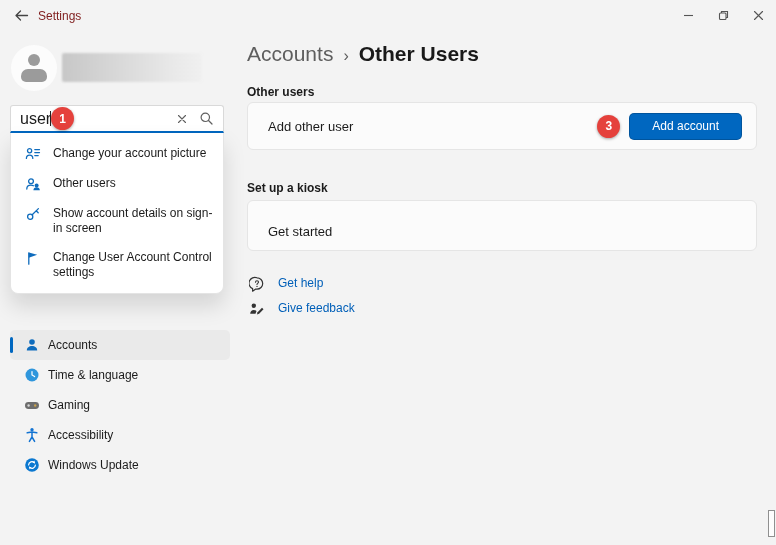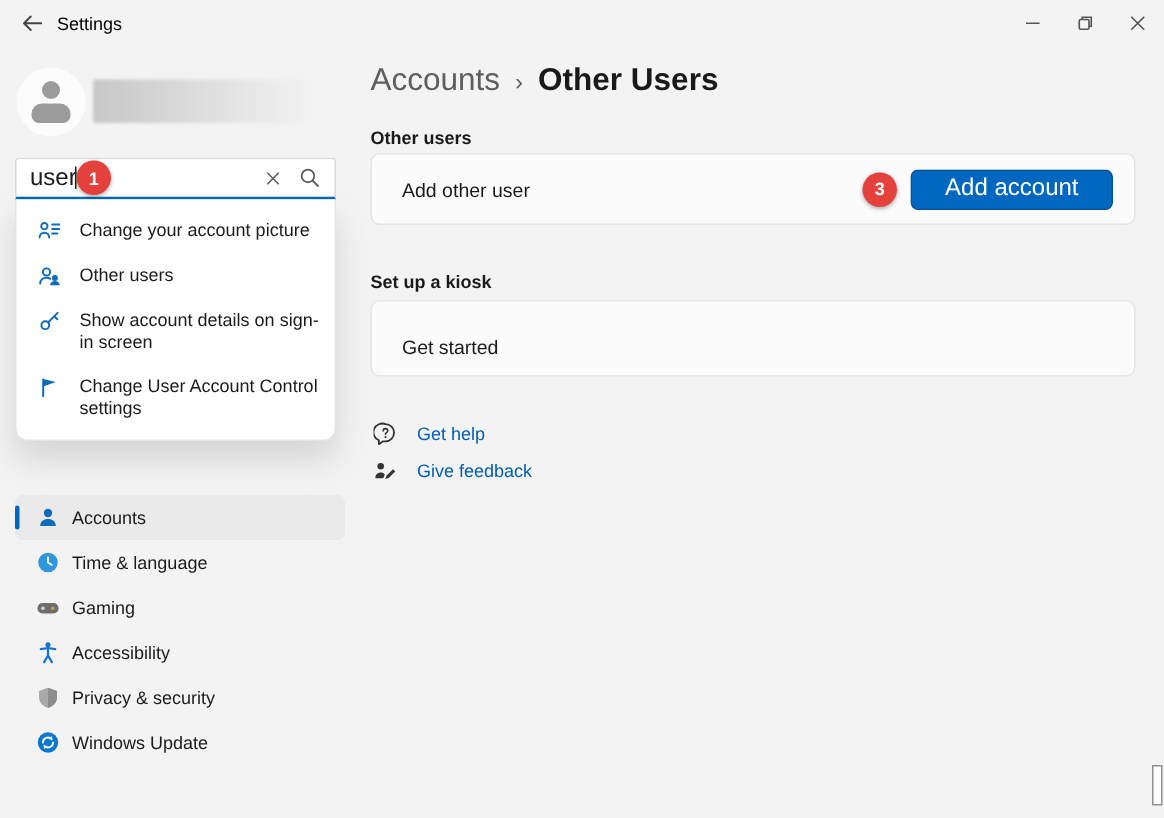--- a/index.html
+++ b/index.html
@@ -10,21 +10,21 @@
     font-family:"Liberation Sans","DejaVu Sans",sans-serif;
     color:#1b1b1b;
     overflow:hidden;
   }
   svg { display:block; }
 
   
   .titlebar { position:absolute; top:0; left:0; width:776px; height:30px; }
   .back-btn { position:absolute; left:10px; top:5px; width:22px; height:20px;
     display:flex; align-items:center; justify-content:center; color:#444; }
-  .app-title { position:absolute; left:38px; top:9px; font-size:12px; color:#000000; }
+  .app-title { position:absolute; left:38px; top:9px; font-size:12px; color:#7f1d1d; }
   .win-btn { position:absolute; top:3px; width:32px; height:24px;
     display:flex; align-items:center; justify-content:center; color:#555; }
   .win-min   { left:672px; }
   .win-rest  { left:707px; }
   .win-close { left:742px; }
 
   
   .sidebar { position:absolute; top:30px; left:0; width:240px; height:515px; }
 
   .profile { position:absolute; left:0; top:12px; width:230px; height:60px; }
@@ -92,25 +92,25 @@
 
   .card { position:absolute; left:0; width:510px; background:#fbfbfb;
     border:1px solid #e5e5e5; border-radius:6px;
     display:flex; align-items:center; }
   .card1 { top:72px; height:48px; padding:0 14px 0 20px;gap:18px; }
   .card2 { top:170px; height:51px; padding:11px 14px 0 20px; }
   .card-label { font-size:13px; color:#1b1b1b; flex:1; }
   .card-right { display:flex; align-items:center; gap:9px; }
 
   .btn-primary { height:27px; padding:0 22px; background:var(--accent,#0067c0);
-    color:#ffffff; font-family:inherit; font-size:16px; border:1px solid rgba(0,0,0,.18);
+    color:#ffffff; font-family:inherit; font-size:12px; border:1px solid rgba(0,0,0,.18);
     border-radius:5px; display:flex; align-items:center; }
 
   .links { position:absolute; left:2px; top:246px; }
-  .link-row { display:flex; align-items:center; gap:13px; height:25px; }
+  .link-row { display:flex; gap:13px; height:25px; }
   .link-icon { width:16px; height:16px; color:#333; }
   .link-text { font-size:12px; color:var(--link_blue,#005fb8); text-decoration:none; }
 
   
   .scroll-thumb { position:absolute; right:1px; bottom:8px; width:7px; height:27px;
     border:1px solid #8f8f8f; background:#fdfdfd; }
 </style>
 </head>
 <body>
 
@@ -260,29 +260,20 @@
     <div class="nav-item">
       <span class="nav-icon">
         <svg width="16" height="16" viewBox="0 0 16 16" stroke="#1273d2" fill="#1273d2">
           <circle cx="8" cy="2.8" r="1.7" stroke="none"></circle>
           <path d="M8 5v5M3.2 5.8 8 5l4.8.8M8 10l-2.6 4.4M8 10l2.6 4.4" fill="none" stroke-width="1.5" stroke-linecap="round" stroke-linejoin="round"></path>
         </svg>
       </span>
       <span class="nav-label">Accessibility</span>
     </div>
 
-    <div class="nav-item">
-      <span class="nav-icon">
-        <svg width="16" height="16" viewBox="0 0 16 16">
-          <path d="M8 1.5 14 3.6v4.2c0 3.6-2.6 6-6 7.2-3.4-1.2-6-3.6-6-7.2V3.6z" fill="#a9a9a9"></path>
-          <path d="M8 1.5 14 3.6v4.2c0 3.6-2.6 6-6 7.2z" fill="#8d8d8d"></path>
-        </svg>
-      </span>
-      <span class="nav-label">Privacy &amp; security</span>
-    </div>
 
     <div class="nav-item">
       <span class="nav-icon">
         <svg width="16" height="16" viewBox="0 0 16 16">
           <circle cx="8" cy="8" r="6.8" fill="#0b78d0"></circle>
           <path d="M4.6 8a3.4 3.4 0 0 1 5.9-2.2" fill="none" stroke="#fff" stroke-width="1.2" stroke-linecap="round"></path>
           <path d="M11.4 8a3.4 3.4 0 0 1-5.9 2.2" fill="none" stroke="#fff" stroke-width="1.2" stroke-linecap="round"></path>
           <path d="M10.6 3.6v2.3H8.3z" fill="#fff"></path>
             <path d="M5.4 12.4v-2.3h2.3z" fill="#fff"></path>
         </svg>

